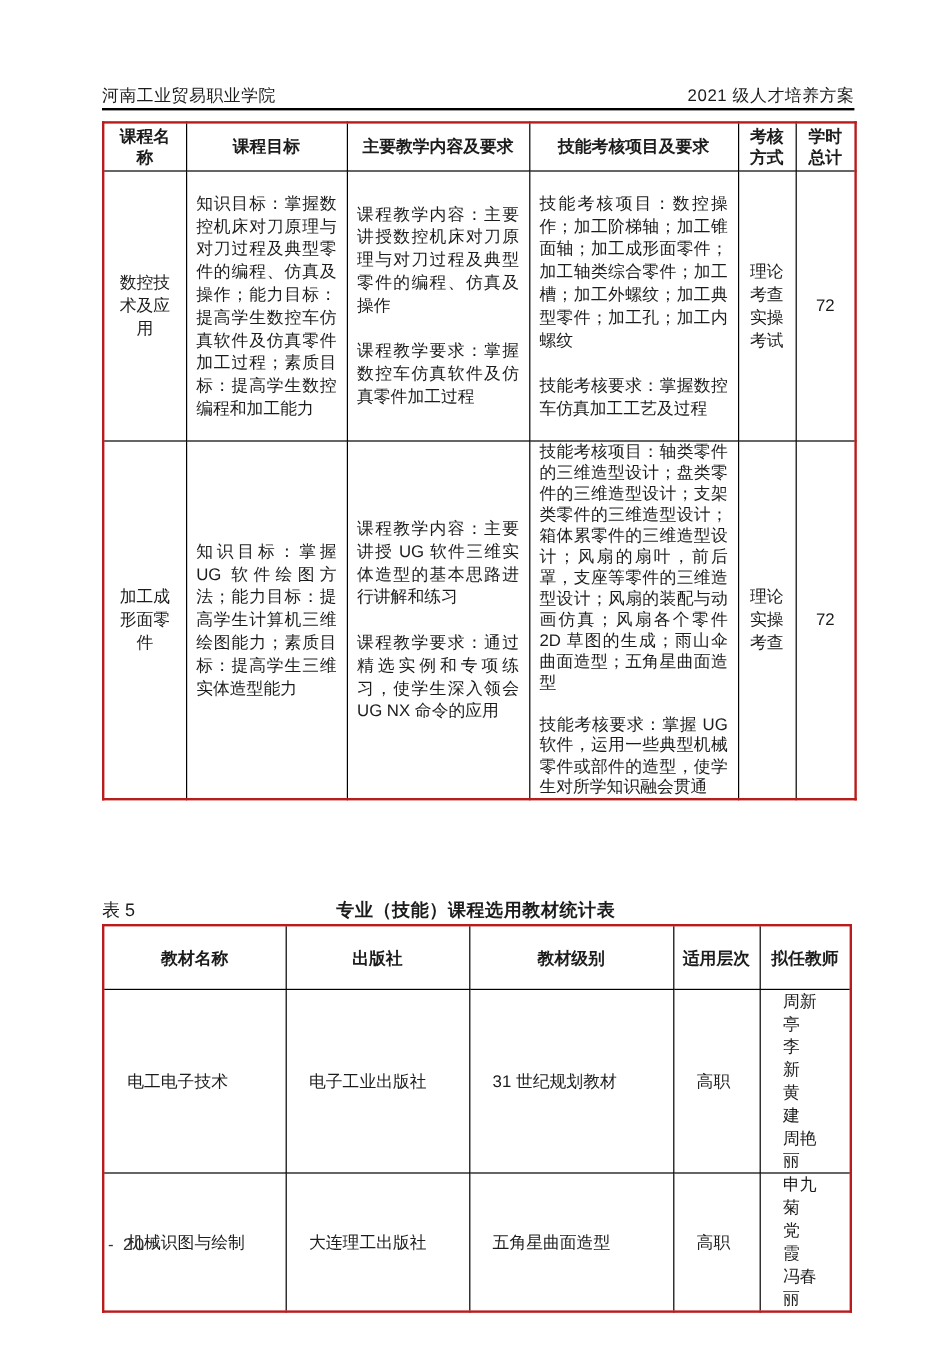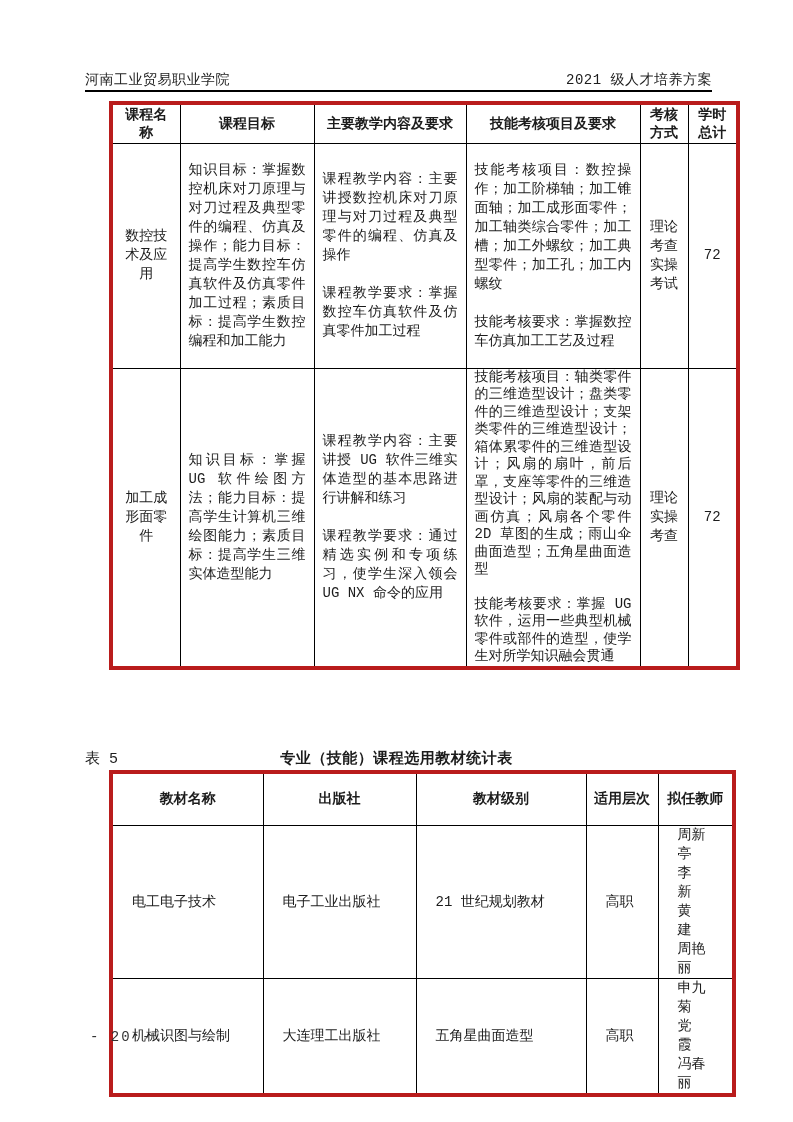--- a/index.html
+++ b/index.html
@@ -2,43 +2,42 @@
 <html><head>
 <meta charset="utf-8">
 <style>
   * { margin: 0; padding: 0; box-sizing: border-box; }
   html, body { background: #ffffff; }
   .page {
     position: relative;
     width: 793px;
     height: 1122px;
     background: #ffffff;
-    font-family: Liberation Mono, monospace;
+    font-family: Liberation Sans, sans-serif;
     color: #1c1c1c;
     overflow: hidden;
   }
   
   .hdr-left {
     position: absolute; left: 85px; top: 71px;
     font-size: 14px; letter-spacing: 0.5px;
   }
   .hdr-right {
     position: absolute; right: 81px; top: 71px;
     font-size: 14px; letter-spacing: 0.5px; text-align: center;
   }
   .hdr-rule {
     position: absolute; left: 85px; right: 81px; top: 90px;
     height: 2px; background: #000;
   }
   
   table.doc-table {
     border-collapse: collapse;
     table-layout: fixed;
-    border: 4px solid #b91c1c;
-    margin-left: 24px;
+    border: 2px solid #b91c1c;
   }
   table.doc-table th, table.doc-table td {
     border: 1px solid #000;
     vertical-align: middle;
     font-size: 14px;
     overflow: hidden;
   }
   table.doc-table th {
     font-weight: bold;
     text-align: center;
@@ -149,21 +148,21 @@
           <tr style="height:53px">
         <th>教材名称</th>
         <th>出版社</th>
         <th>教材级别</th>
         <th>适用层次</th>
         <th>拟任教师</th>
       </tr>
       <tr style="height:99px">
         <td>电工电子技术</td>
         <td>电子工业出版社</td>
-        <td>21 世纪规划教材</td>
+        <td>31 世纪规划教材</td>
         <td>高职</td>
         <td>
           <div class="teacher-line">周新亭</div>
           <div class="teacher-line">李　新</div>
           <div class="teacher-line">黄　建</div>
           <div class="teacher-line">周艳丽</div>
         </td>
       </tr>
       <tr style="height:86px">
         <td>机械识图与绘制</td>

